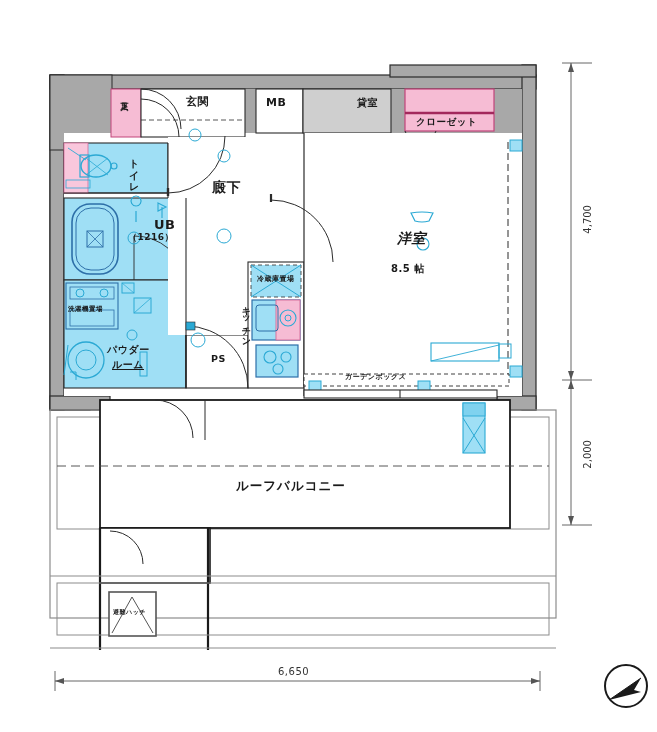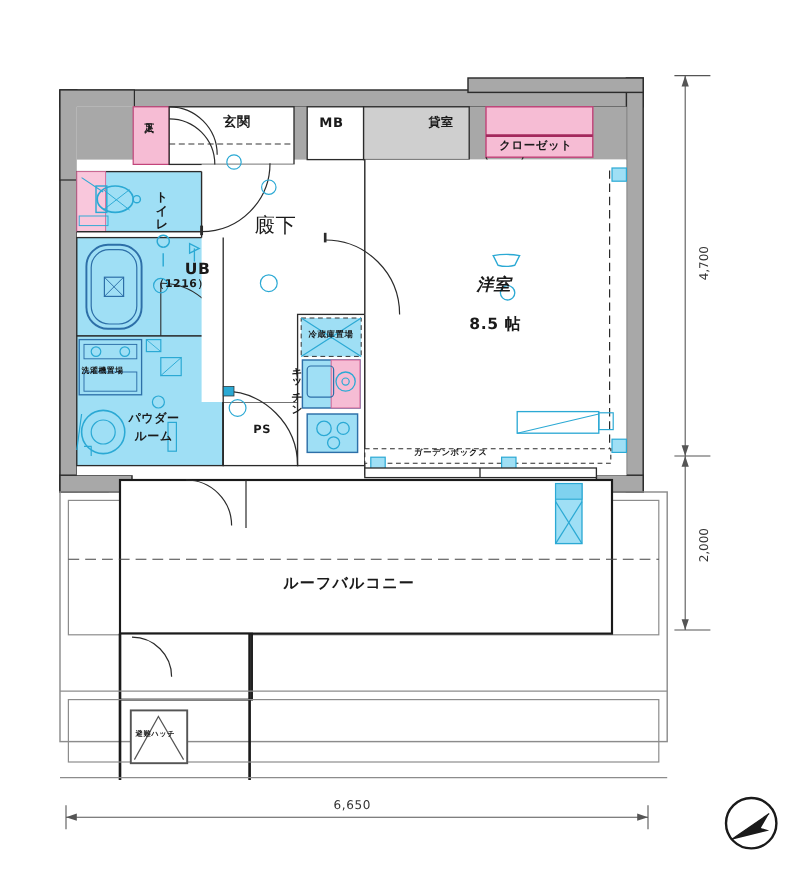--- a/index.html
+++ b/index.html
@@ -35,30 +35,30 @@
     text-orientation: upright;
     letter-spacing: 0px;
   }
 
   .t-genkan   { font-size: 11px; font-weight: 600; }
   .t-mb       { font-size: 11px; font-weight: 600; }
   .t-bunsho   { font-size: 10px; font-weight: 600; }
   .t-closet   { font-size: 9.5px; font-weight: 600; }
   .t-geta     { font-size: 8px; font-weight: 600; }
   .t-toilet   { font-size: 10px; font-weight: 600; }
-  .t-rouka    { font-size: 17px; font-weight: 400; text-align: center; }
+  .t-rouka    { font-size: 14px; font-weight: 700; text-align: center; }
   .t-ub       { font-size: 13px; font-weight: 700; }
   .t-ubsz     { font-size: 9px; font-weight: 600; }
   .t-powder   { font-size: 10px; font-weight: 600; text-align:center; }
   .t-ps       { font-size: 9.5px; font-weight: 600; padding-left: 35px; }
   .t-sentaku  { font-size: 6.5px; font-weight: 700; color:#111; }
   .t-reizo    { font-size: 7px; font-weight: 700; }
   .t-kitchen  { font-size: 9px; font-weight: 600; }
   .t-yoshitsu { font-size: 14px; font-weight: 700; font-style: italic; }
-  .t-jou      { font-size: 13px; font-weight: 700; }
+  .t-jou      { font-size: 10px; font-weight: 700; }
   .t-garden   { font-size: 7px; font-weight: 700; }
   .t-balcony  { font-size: 12.5px; font-weight: 700; letter-spacing: 1px;}
   .t-hatch    { font-size: 6px; font-weight: 700; }
   .t-dim      { font-size: 10px; color: #333; }
   .t-dim.vert { writing-mode: vertical-rl; text-orientation: sideways; transform: rotate(180deg); }
 </style>
 </head>
 <body>
 
 <svg id="floorplan" viewBox="0 0 657 732">
@@ -307,21 +307,21 @@
 
 <div class="lbl t-rouka" style="left:212px; top:180px;">廄下</div>
 
 <div class="lbl t-ub" style="left:131px; top:218px;margin-left:23px;">UB</div>
 
 <div class="lbl t-ubsz" style="left:128px; top:233px;">（1216）</div>
 
 <div class="lbl t-sentaku" style="left:68px; top:306px;">洗濯機置場</div>
 
 <div class="lbl t-powder" style="left:107px; top:345px;">パウダー</div>
-<div class="lbl t-powder" style="left:112px; top:360px;">ルーム</div>
+<div class="lbl t-powder" style="left:112px; top:360px;text-decoration:underline;">ルーム</div>
 
 <div class="lbl t-ps" style="left:176px; top:354px;">PS</div>
 
 <div class="lbl t-reizo" style="left:257px; top:276px;">冷蔵庫置場</div>
 
 <div class="lbl t-kitchen vert" style="left:241px; top:300px;">キッチン</div>
 
 <div class="lbl t-yoshitsu" style="left:397px; top:231px;">洋室</div>
 
 <div class="lbl t-jou" style="left:391px; top:264px;">8.5 帖</div>

